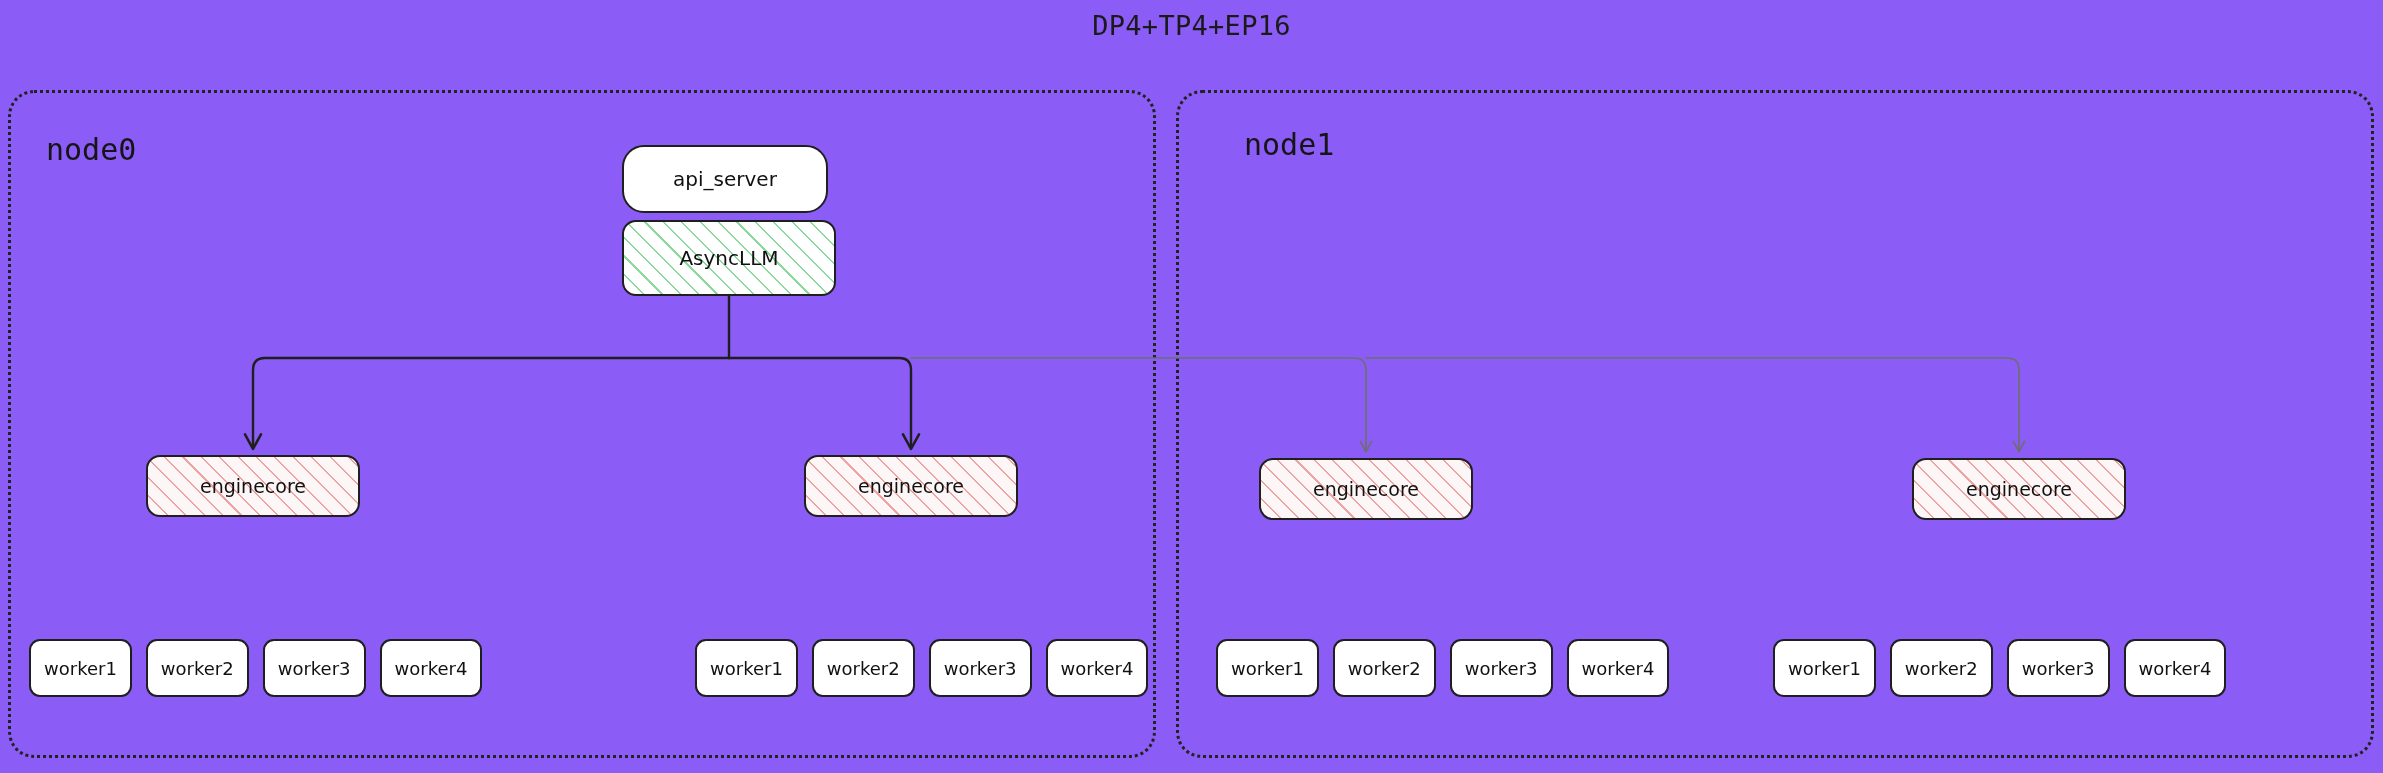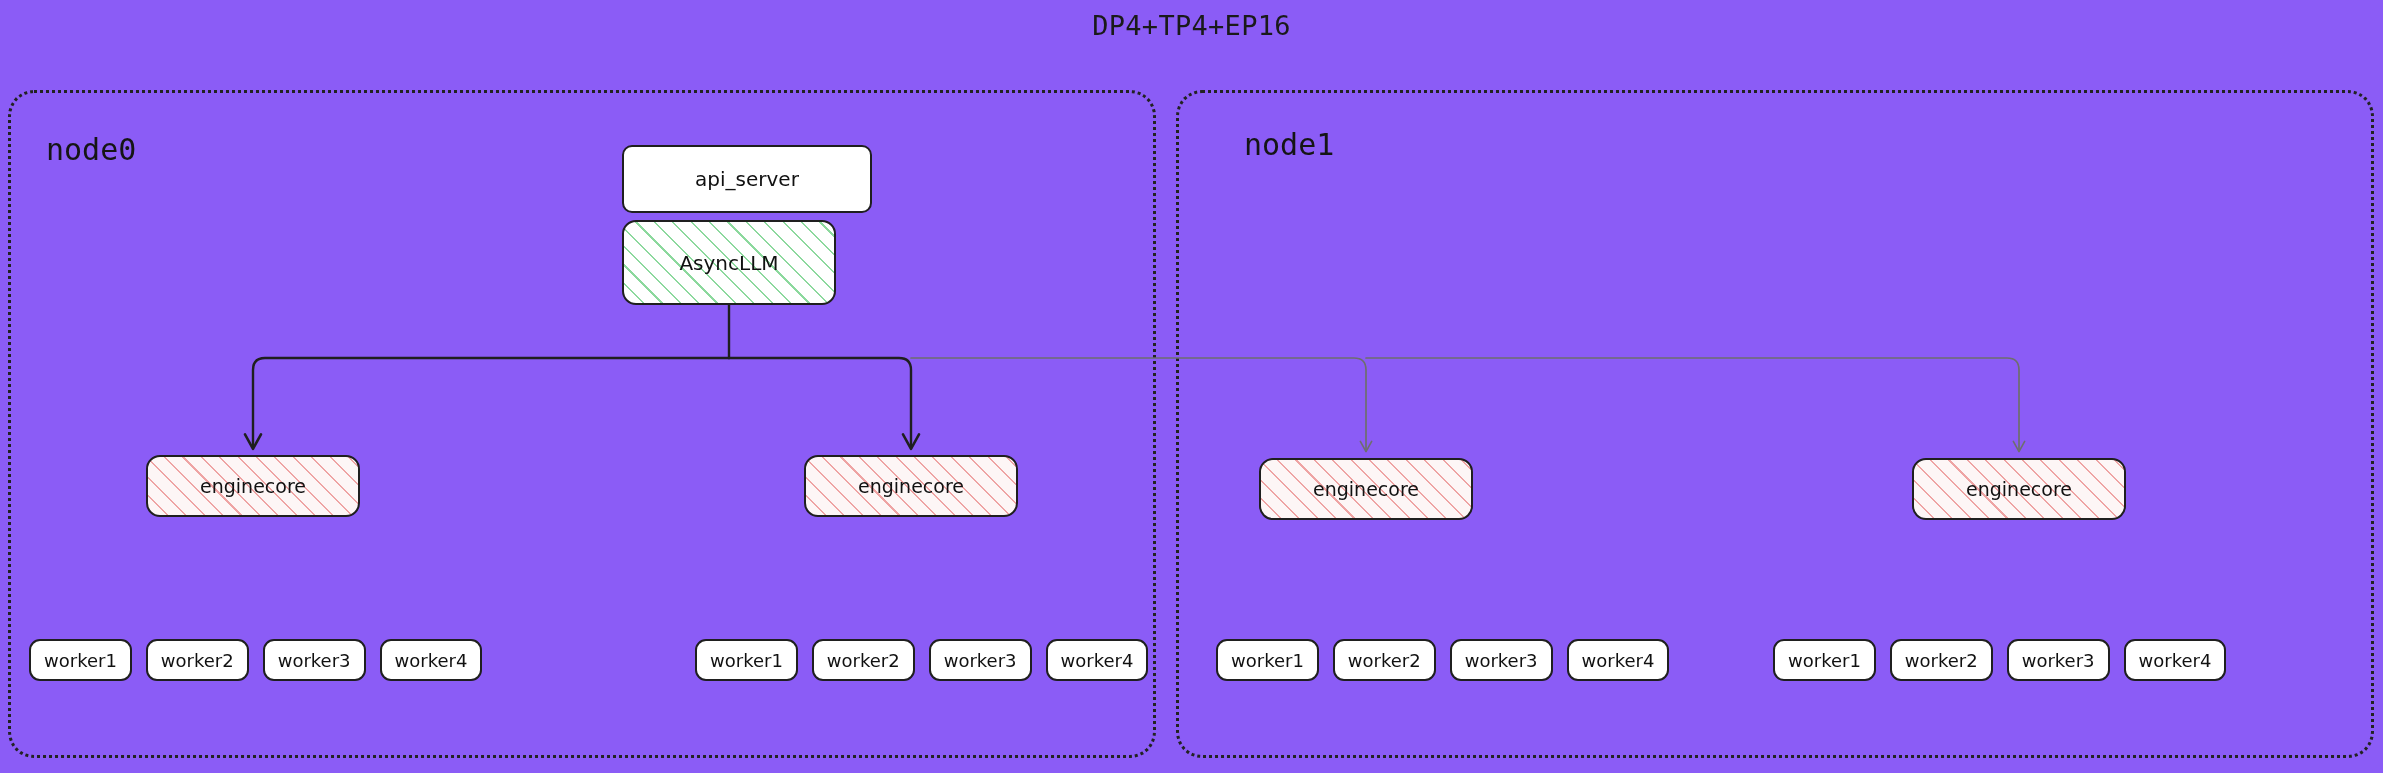--- a/index.html
+++ b/index.html
@@ -59,28 +59,28 @@
     align-items: center;
     justify-content: center;
     background: #ffffff;
     color: #111111;
     font-size: 19px;
     white-space: nowrap;
   }
 
   
   #api-server-box {
-    left: 622px; top: 145px; width: 250px; height: 68px;
-    border-radius: 10px;
+    left: 622px; top: 145px; width: 206px; height: 68px;
+    border-radius: 22px;
     font-size: 20px;
   }
 
   
   #asyncllm-box {
-    left: 622px; top: 220px; width: 214px; height: 85px;
+    left: 622px; top: 220px; width: 214px; height: 76px;
     border-radius: 14px;
     font-size: 20px;
     background-color: #ffffff;
     background-image: repeating-linear-gradient(
       45deg,
       rgba(120, 210, 140, 0.85) 0px,
       rgba(120, 210, 140, 0.85) 1.6px,
       rgba(255,255,255,0) 1.6px,
       rgba(255,255,255,0) 13px
     );
@@ -100,21 +100,21 @@
       rgba(255,255,255,0) 13px
     );
   }
   #enginecore-0 { left: 146px;  top: 455px; }
   #enginecore-1 { left: 804px;  top: 455px; }
   #enginecore-2 { left: 1259px; top: 458px; }
   #enginecore-3 { left: 1912px; top: 458px; }
 
   
   .worker-box {
-    height: 42px;
+    height: 58px;
     border-radius: 11px;
     border-width: 2.5px;
     font-size: 18px;
     padding: 14px 13px;
     background: #ffffff;
   }
 
   .worker-row { position: absolute; display: flex; gap: 14px; }
   #worker-row-0 { left: 29px;   top: 639px; }
   #worker-row-1 { left: 695px;  top: 639px; }

